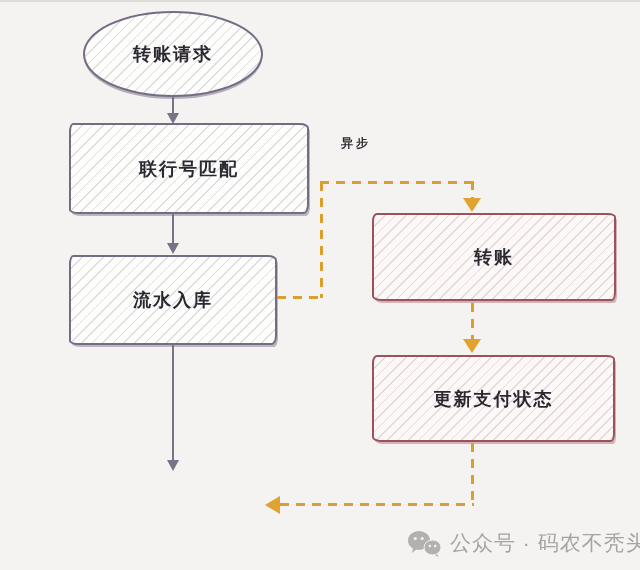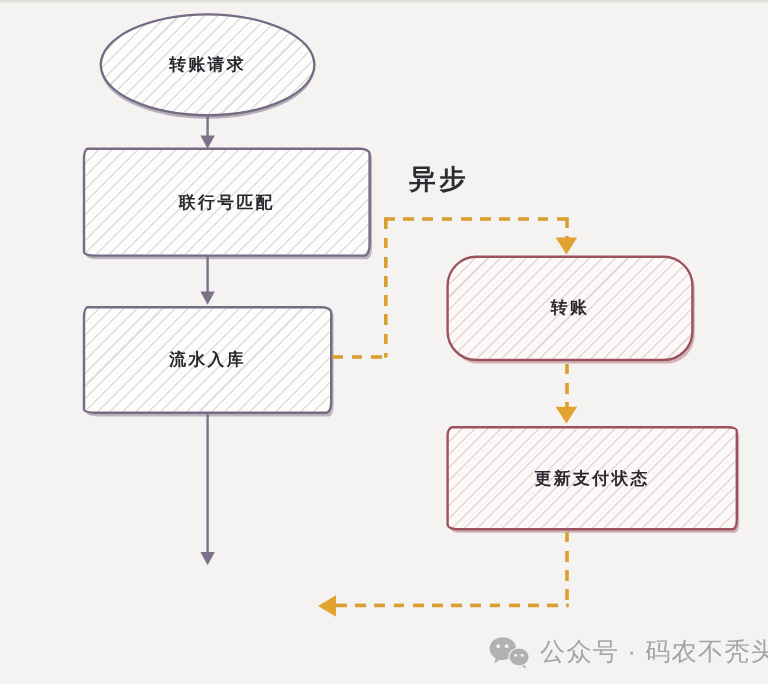--- a/index.html
+++ b/index.html
@@ -6,21 +6,21 @@
   body{font-family:"Liberation Sans","DejaVu Sans",sans-serif;background:#ffffff;}
   #canvas{
     position:relative;width:640px;height:570px;overflow:hidden;
     background:#f4f3f1;
     border-top:2px solid #dddcd9;
   }
   
   .node{
     position:absolute;display:flex;align-items:center;justify-content:center;
     box-sizing:border-box;
-    color:#2c2830;font-size:14px;font-weight:600;letter-spacing:2px;
+    color:#2c2830;font-size:18px;font-weight:600;letter-spacing:2px;
     background-color:#fdfdfc;
     background-image:repeating-linear-gradient(135deg, rgba(140,140,152,0.28) 0 1.2px, transparent 1.2px 7.5px);
   }
   .purple-rect{
     border:2.5px solid #756b82;
     border-radius:4px 9px 5px 10px / 9px 5px 10px 4px;
     box-shadow:2px 3px 0 -1px rgba(117,107,130,0.45);
   }
   .red-rect{
     border:2.5px solid #9c525c;
@@ -45,21 +45,21 @@
   .dash-v{position:absolute;width:3px;
     background:repeating-linear-gradient(180deg,#d99f2f 0 9px,transparent 9px 16px);}
   .ohead-down{position:absolute;width:0;height:0;
     border-left:9px solid transparent;border-right:9px solid transparent;
     border-top:14px solid #e2a22f;}
   .ohead-left{position:absolute;width:0;height:0;
     border-top:9px solid transparent;border-bottom:9px solid transparent;
     border-right:15px solid #e2a22f;}
   
   .edge-label{
-    position:absolute;color:#2e2a32;font-size:22px;font-weight:700;letter-spacing:3px;
+    position:absolute;color:#2e2a32;font-size:12px;font-weight:700;letter-spacing:3px;
   }
   
   .watermark{
     position:absolute;left:406px;top:527px;display:flex;align-items:center;gap:8px;
   }
   .watermark .wm-text{color:#a5a4a2;font-size:21px;letter-spacing:1px;white-space:nowrap;}
 </style>
 </head>
 <body>
 
@@ -88,21 +88,21 @@
 
 
   <div class="edge-label" style="left:341px;top:133px;">异步</div>
 
   <div class="dash-h" style="left:277px;top:294px;width:45px;"></div>
   <div class="dash-v" style="left:320px;top:180px;height:116px;"></div>
   <div class="dash-h" style="left:320px;top:179px;width:153px;"></div>
   <div class="dash-v" style="left:471px;top:179px;height:19px;"></div>
   <div class="ohead-down" style="left:463px;top:196px;"></div>
 
-  <div class="node red-rect" style="left:372px;top:211px;width:206px;height:88px;border-radius:25px;">
+  <div class="node red-rect" style="left:372px;top:211px;width:244px;height:88px;">
     <span>转账</span>
   </div>
 
   <div class="dash-v" style="left:471px;top:301px;height:37px;"></div>
   <div class="ohead-down" style="left:463px;top:337px;"></div>
 
   <div class="node red-rect" style="left:372px;top:353px;width:243px;height:87px;font-family:Liberation Serif, serif;">
     <span>更新支付状态</span>
   </div>
 

